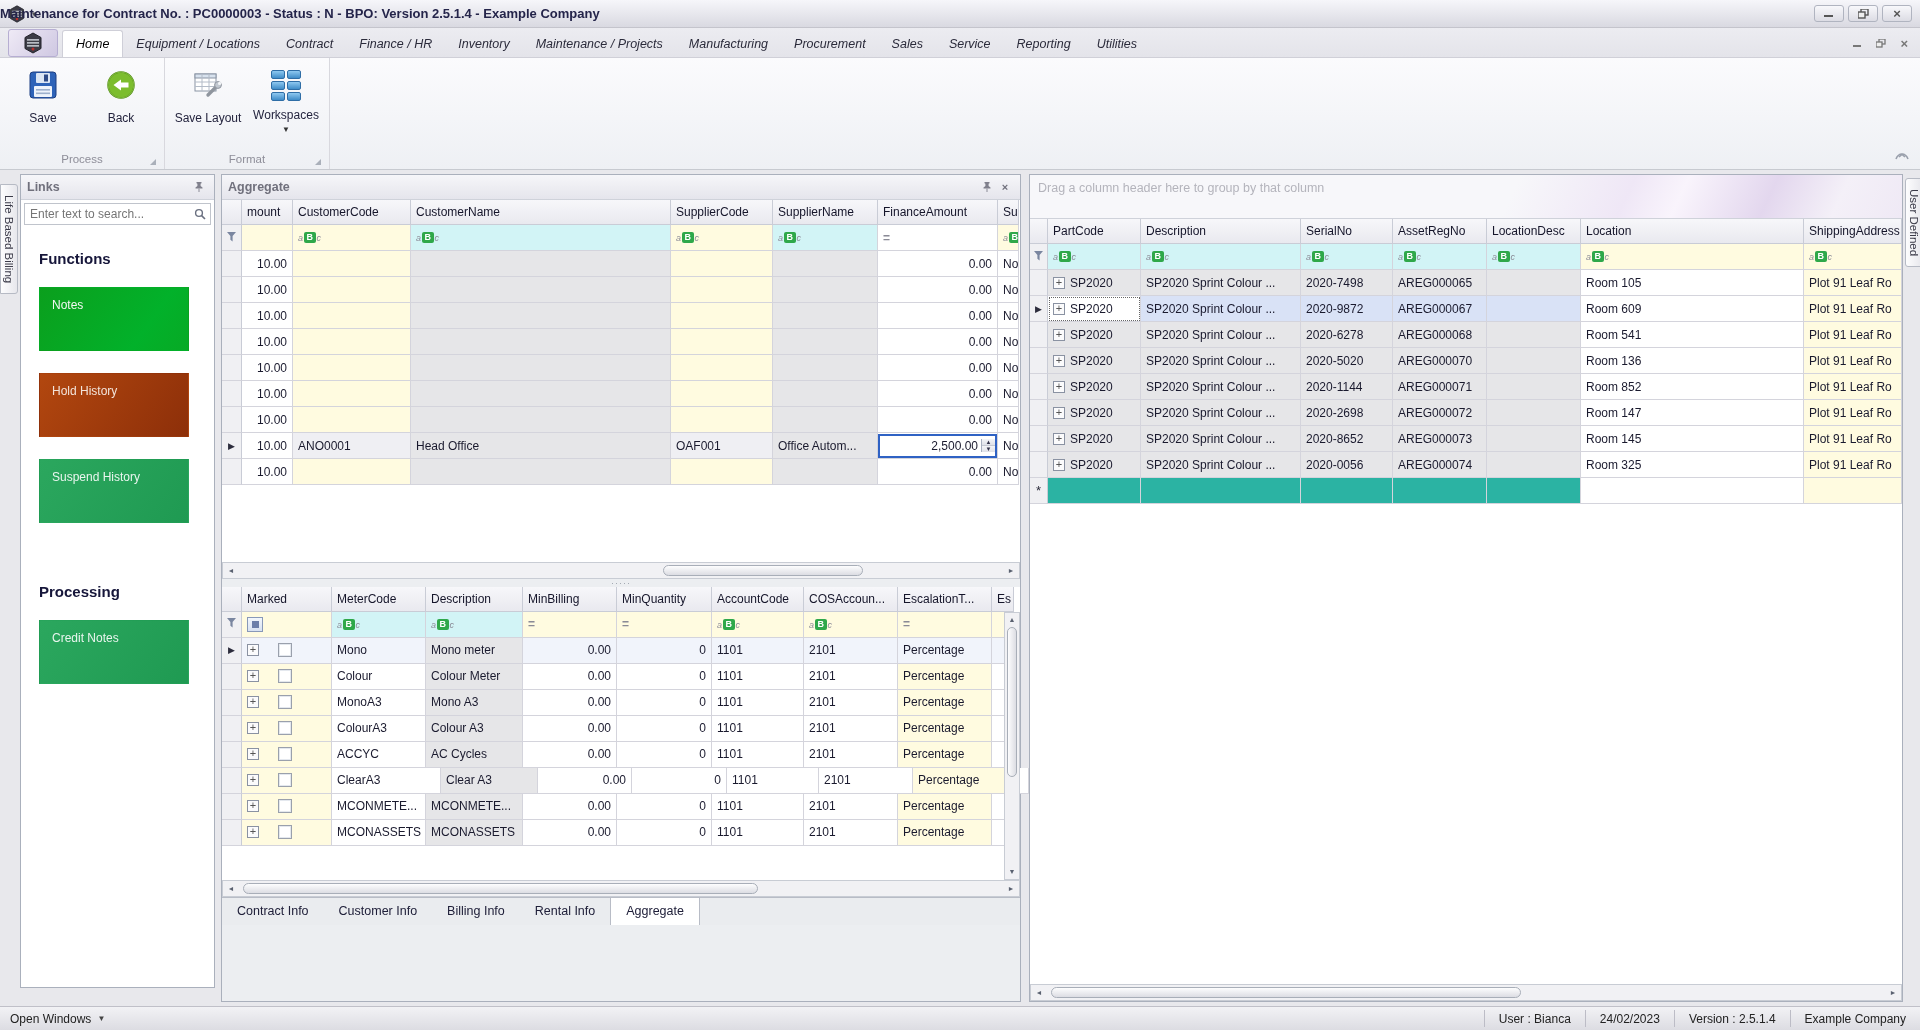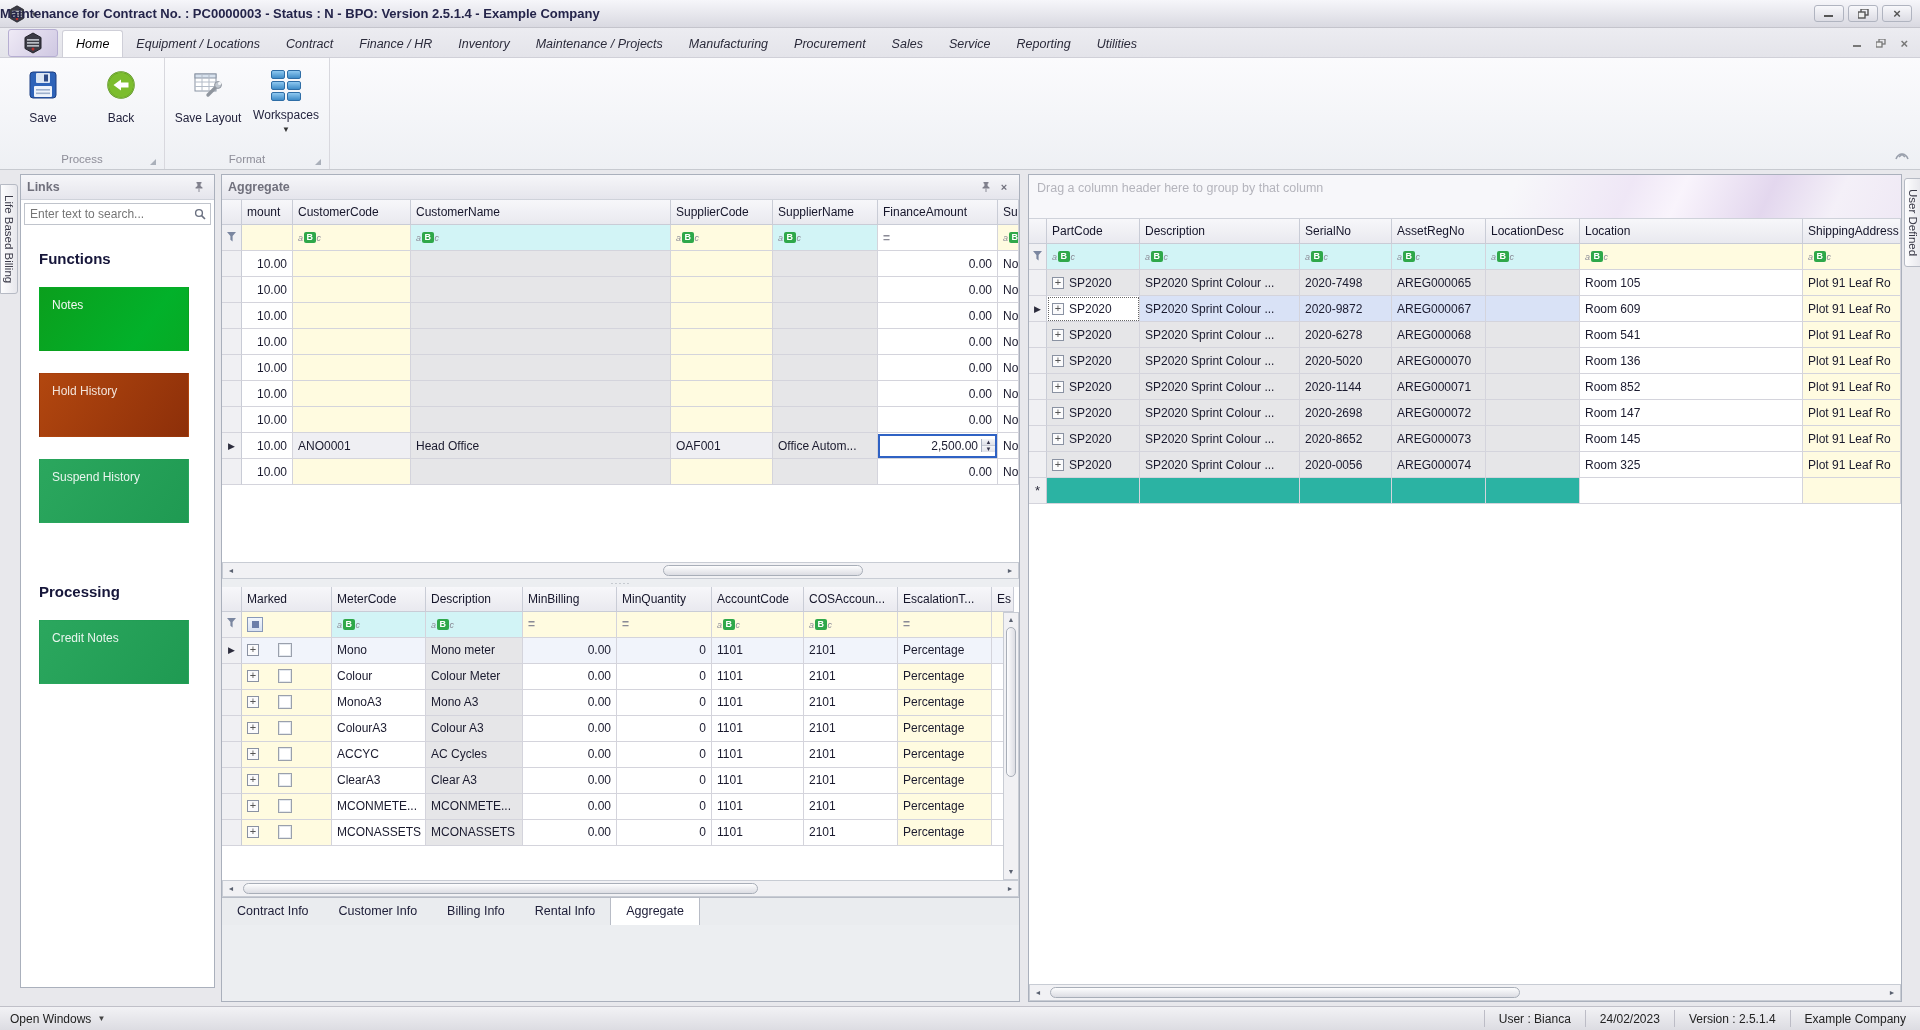--- a/index.html
+++ b/index.html
@@ -835,21 +835,21 @@
           <div class="cell bg-white" style="width: 22px;">
             <span></span>
           </div>
         </div>
         <div class="grow">
           <div class="ind" style="width: 20px; height: 26px;"></div>
           <div class="cell bg-yellow" style="width: 90px;">
             <span class="expand">+</span>
             <span class="checkbox" style="margin-left: 14px;"></span>
           </div>
-          <div class="cell bg-white" style="width: 94px;">
+          <div class="cell bg-white" style="width: 109px;">
             <span>ClearA3</span>
           </div>
           <div class="cell bg-gray" style="width: 97px;">
             <span>Clear A3</span>
           </div>
           <div class="cell bg-white al-r" style="width: 94px;">
             <span>0.00</span>
           </div>
           <div class="cell bg-white al-r" style="width: 95px;">
             <span>0</span>

